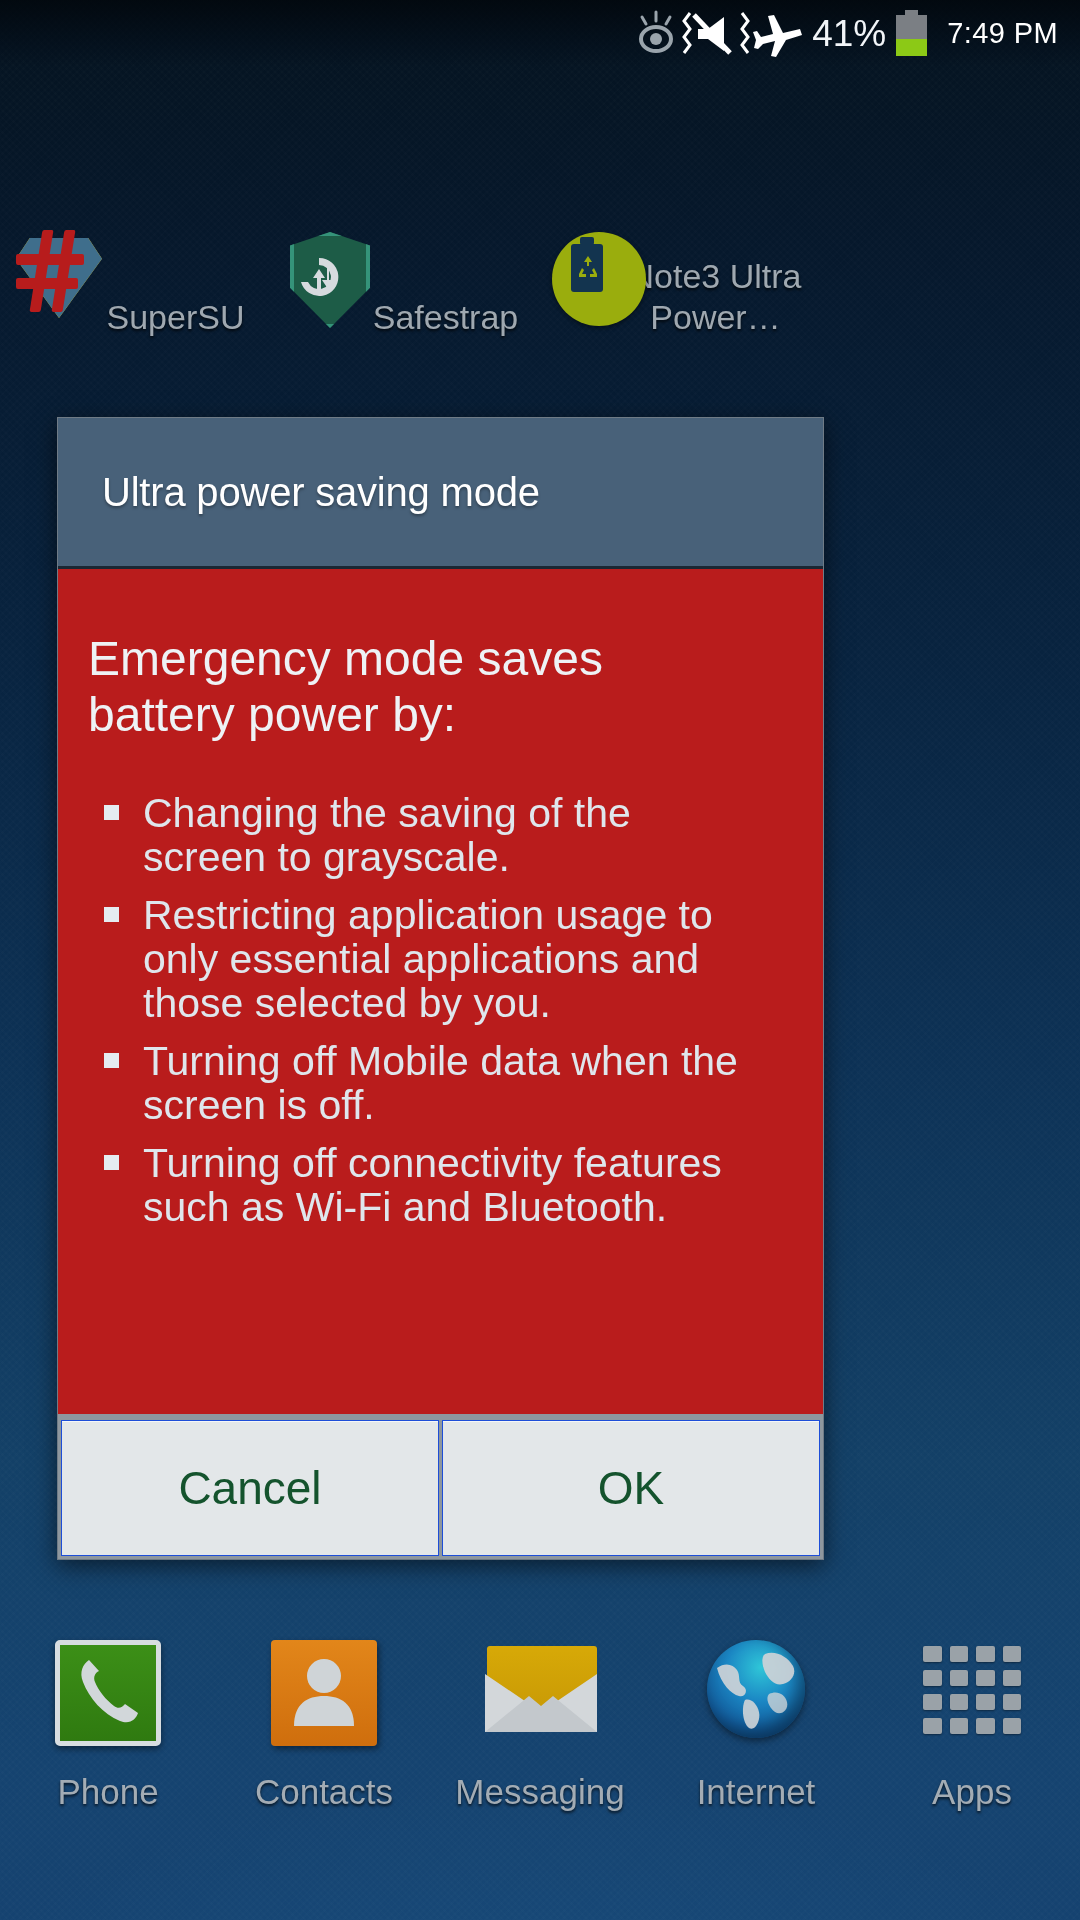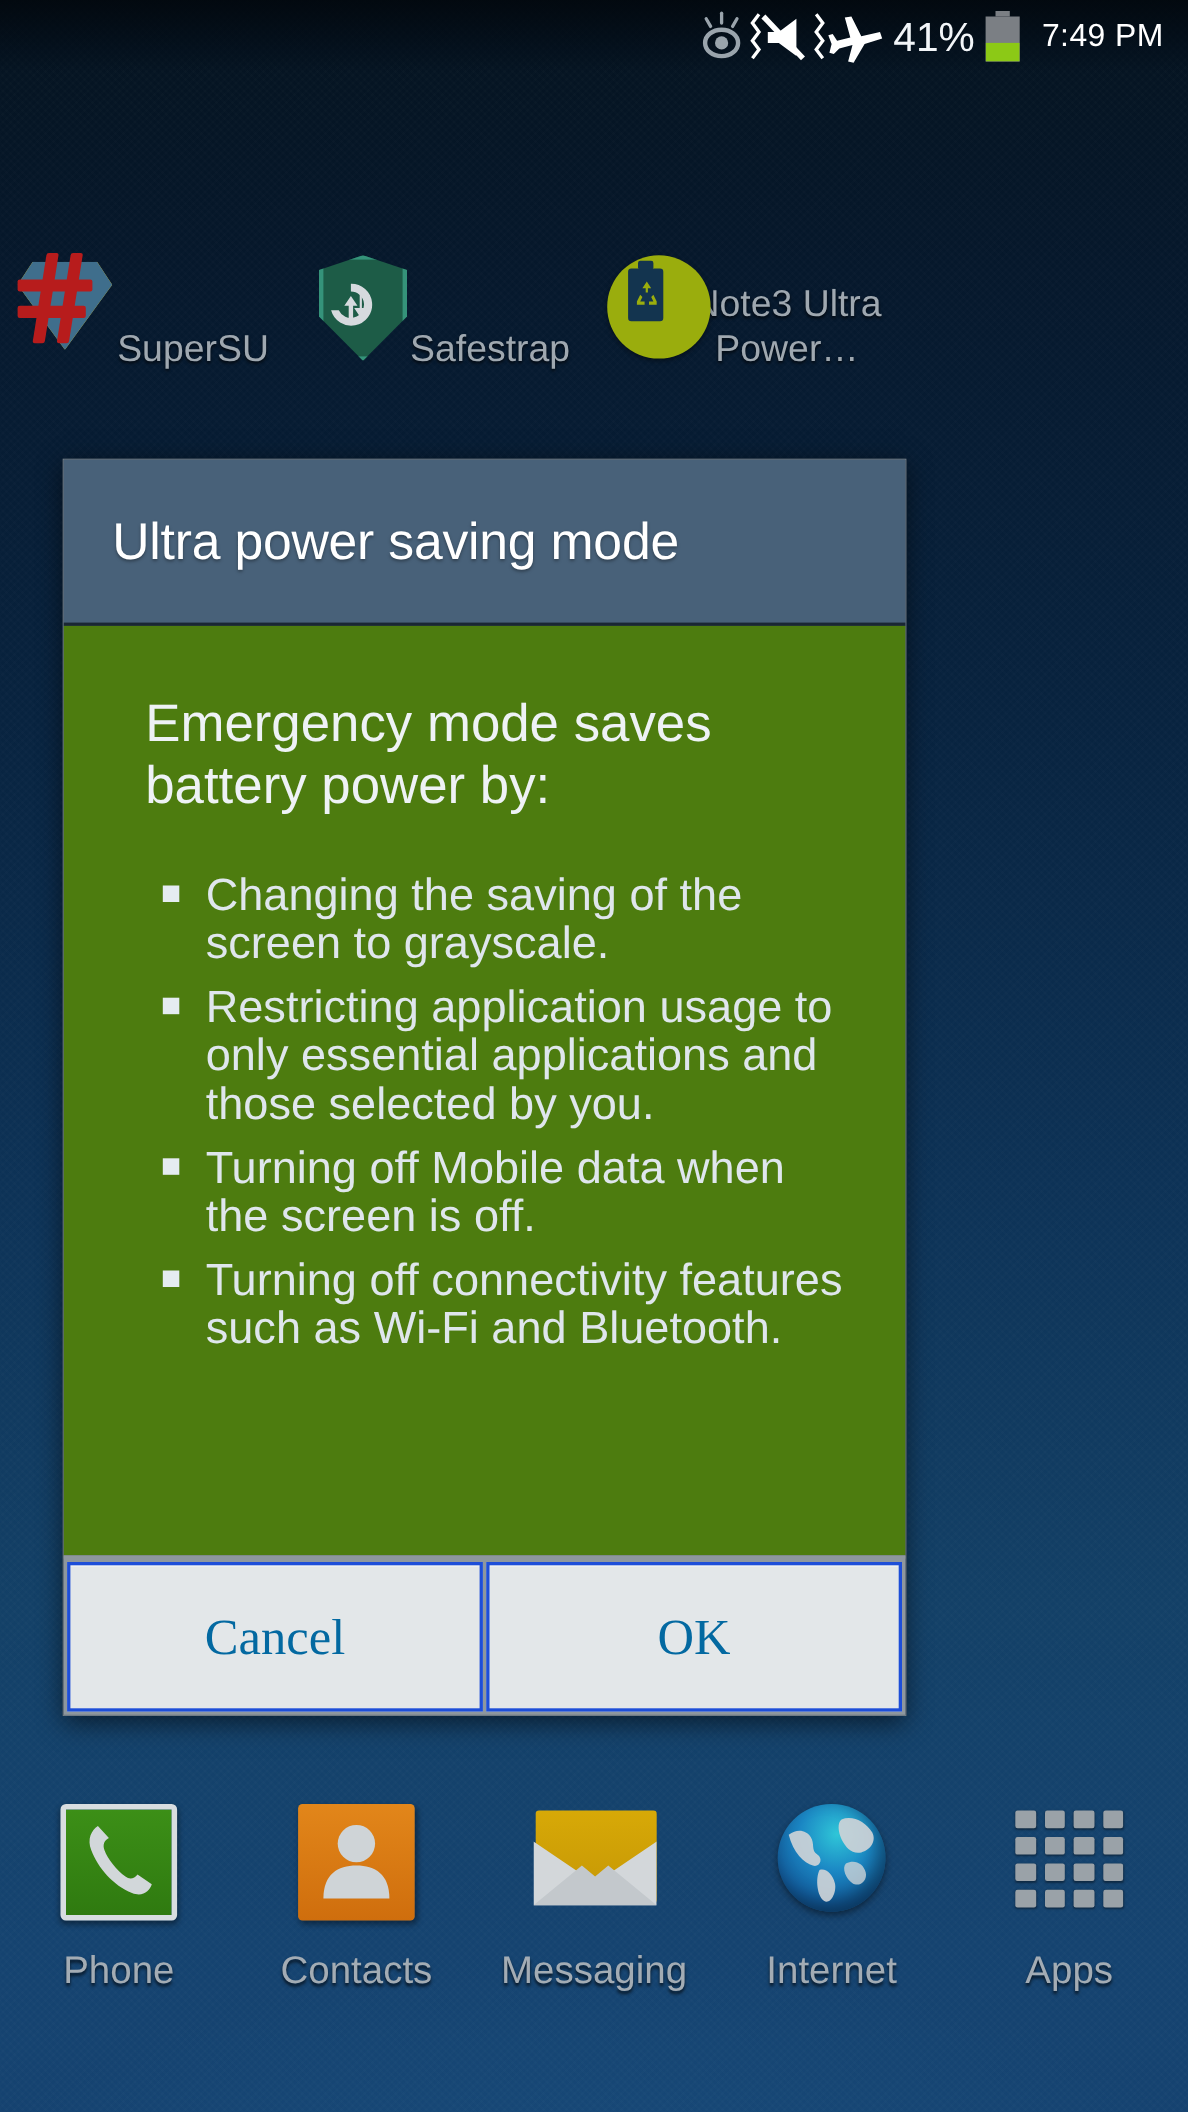--- a/index.html
+++ b/index.html
@@ -123,48 +123,47 @@
     z-index:20; box-shadow:0 6px 22px rgba(0,0,0,.55);
     display:flex; flex-direction:column;
     background:#222f3c; border:1px solid #6f7b86;
   }
   #dialog-title-bar{
     height:151px; background:#486179; display:flex; align-items:center;
     padding:0 44px; flex:0 0 auto;
     border-bottom:3px solid #1a2733;
   }
   #dialog-title{
-    color:#ffffff; font-size:47px; line-height:60px; letter-spacing:-.2px;
+    color:#ffffff; font-size:40px; line-height:60px; letter-spacing:-.2px;
     text-shadow:0 2px 3px rgba(0,0,0,.35);
   }
   #dialog-body{
-    flex:1 1 auto; background:#4d7c0f; padding:62px 44px 20px 74px; overflow:hidden;
+    flex:1 1 auto; background:#b91c1c; padding:62px 44px 20px 30px; overflow:hidden;
   }
   #dialog-intro{
     color:#eef2f5; font-size:48px; line-height:56px; margin-bottom:48px; max-width:660px;
   }
   #bullets{ list-style:none; }
   #bullets li{
     position:relative; padding-left:55px; color:#dfe6ec;
     font-size:41px; line-height:44px; margin-bottom:14px; max-width:670px;
   }
   #bullets li::before{
     content:""; position:absolute; left:16px; top:14px; width:15px; height:15px;
     background:#e5ecf1;
   }
   #dialog-buttons{
     flex:0 0 auto; height:145px; display:flex; background:#8e979e;
     border-top:3px solid #8e979e; padding:3px; gap:3px;
   }
   .dlg-btn{
-    flex:1 1 50%; background:#e3e7e9; border:3px solid #1d4ed8;
+    flex:1 1 50%; background:#e3e7e9; border:1px solid #1d4ed8;
     display:flex; align-items:center; justify-content:center;
-    color:#0369a1; font-size:46px; cursor:pointer;
+    color:#14532d; font-size:46px; cursor:pointer;
     box-shadow:inset 0 1px 0 #f5f7f8;
-    font-family:Liberation Serif, serif;
   }
 
   
   #dock{
     position:absolute; left:0; bottom:0; width:1080px; height:300px;
     display:flex; align-items:flex-start; padding-top:14px; z-index:6;
   }
   .dock-cell{ width:20%; display:flex; flex-direction:column; align-items:center;justify-content:center; }
   .dock-icon{ width:118px; height:118px; position:relative; }
   .dock-label{

